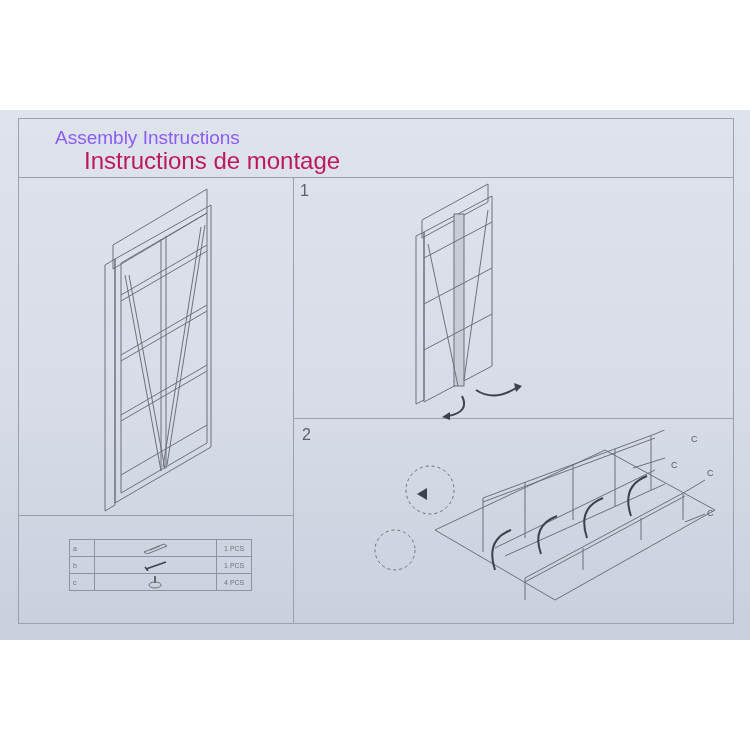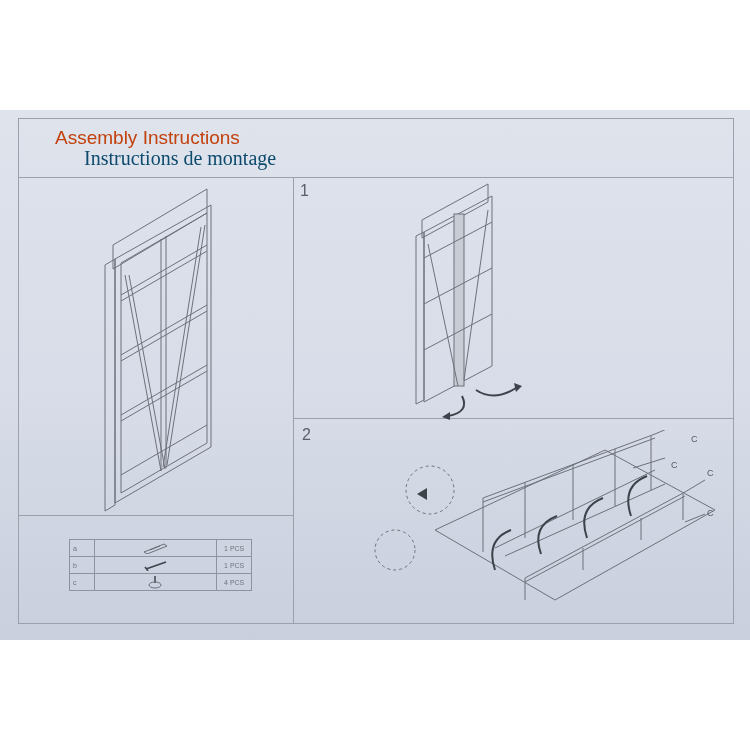--- a/index.html
+++ b/index.html
@@ -12,22 +12,22 @@
       background: linear-gradient(180deg, #dfe3ec 0%, #d7dce8 55%, #c9cfdd 100%);
     }
     .frame {
       position: absolute; left: 18px; top: 118px; width: 716px; height: 506px;
       border: 1px solid #9aa0ac; box-sizing: border-box;
     }
     .title-box {
       position: absolute; left: 18px; top: 118px; width: 716px; height: 60px;
       border-bottom: 1px solid #9aa0ac; box-sizing: border-box;
     }
-    .title-en { position: absolute; left: 55px; top: 127px; font-size: 19px; color: #c2410c; }
-    .title-fr { position: absolute; left: 84px; top: 147px; font-size: 20px; color: #0c4a6e; font-family: Liberation Serif, serif; }
+    .title-en { position: absolute; left: 55px; top: 127px; font-size: 19px; color: #8b5cf6; }
+    .title-fr { position: absolute; left: 84px; top: 147px; font-size: 24px; color: #be185d; }
     .vdiv { position: absolute; left: 293px; top: 177px; width: 1px; height: 447px; background: #9aa0ac; }
     .hdiv-right { position: absolute; left: 293px; top: 418px; width: 441px; height: 1px; background: #9aa0ac; }
     .hdiv-left { position: absolute; left: 18px; top: 515px; width: 275px; height: 1px; background: #9aa0ac; }
     .step-num { position: absolute; font-size: 16px; color: #5b6069; }
     .illus { position: absolute; }
     table.parts {
       position: absolute; left: 69px; top: 539px; width: 183px;
       border-collapse: collapse; font-size: 7px; color: #6f747d;
     }
     table.parts td { border: 1px solid #8e949f; height: 16px; padding: 0 3px; }

